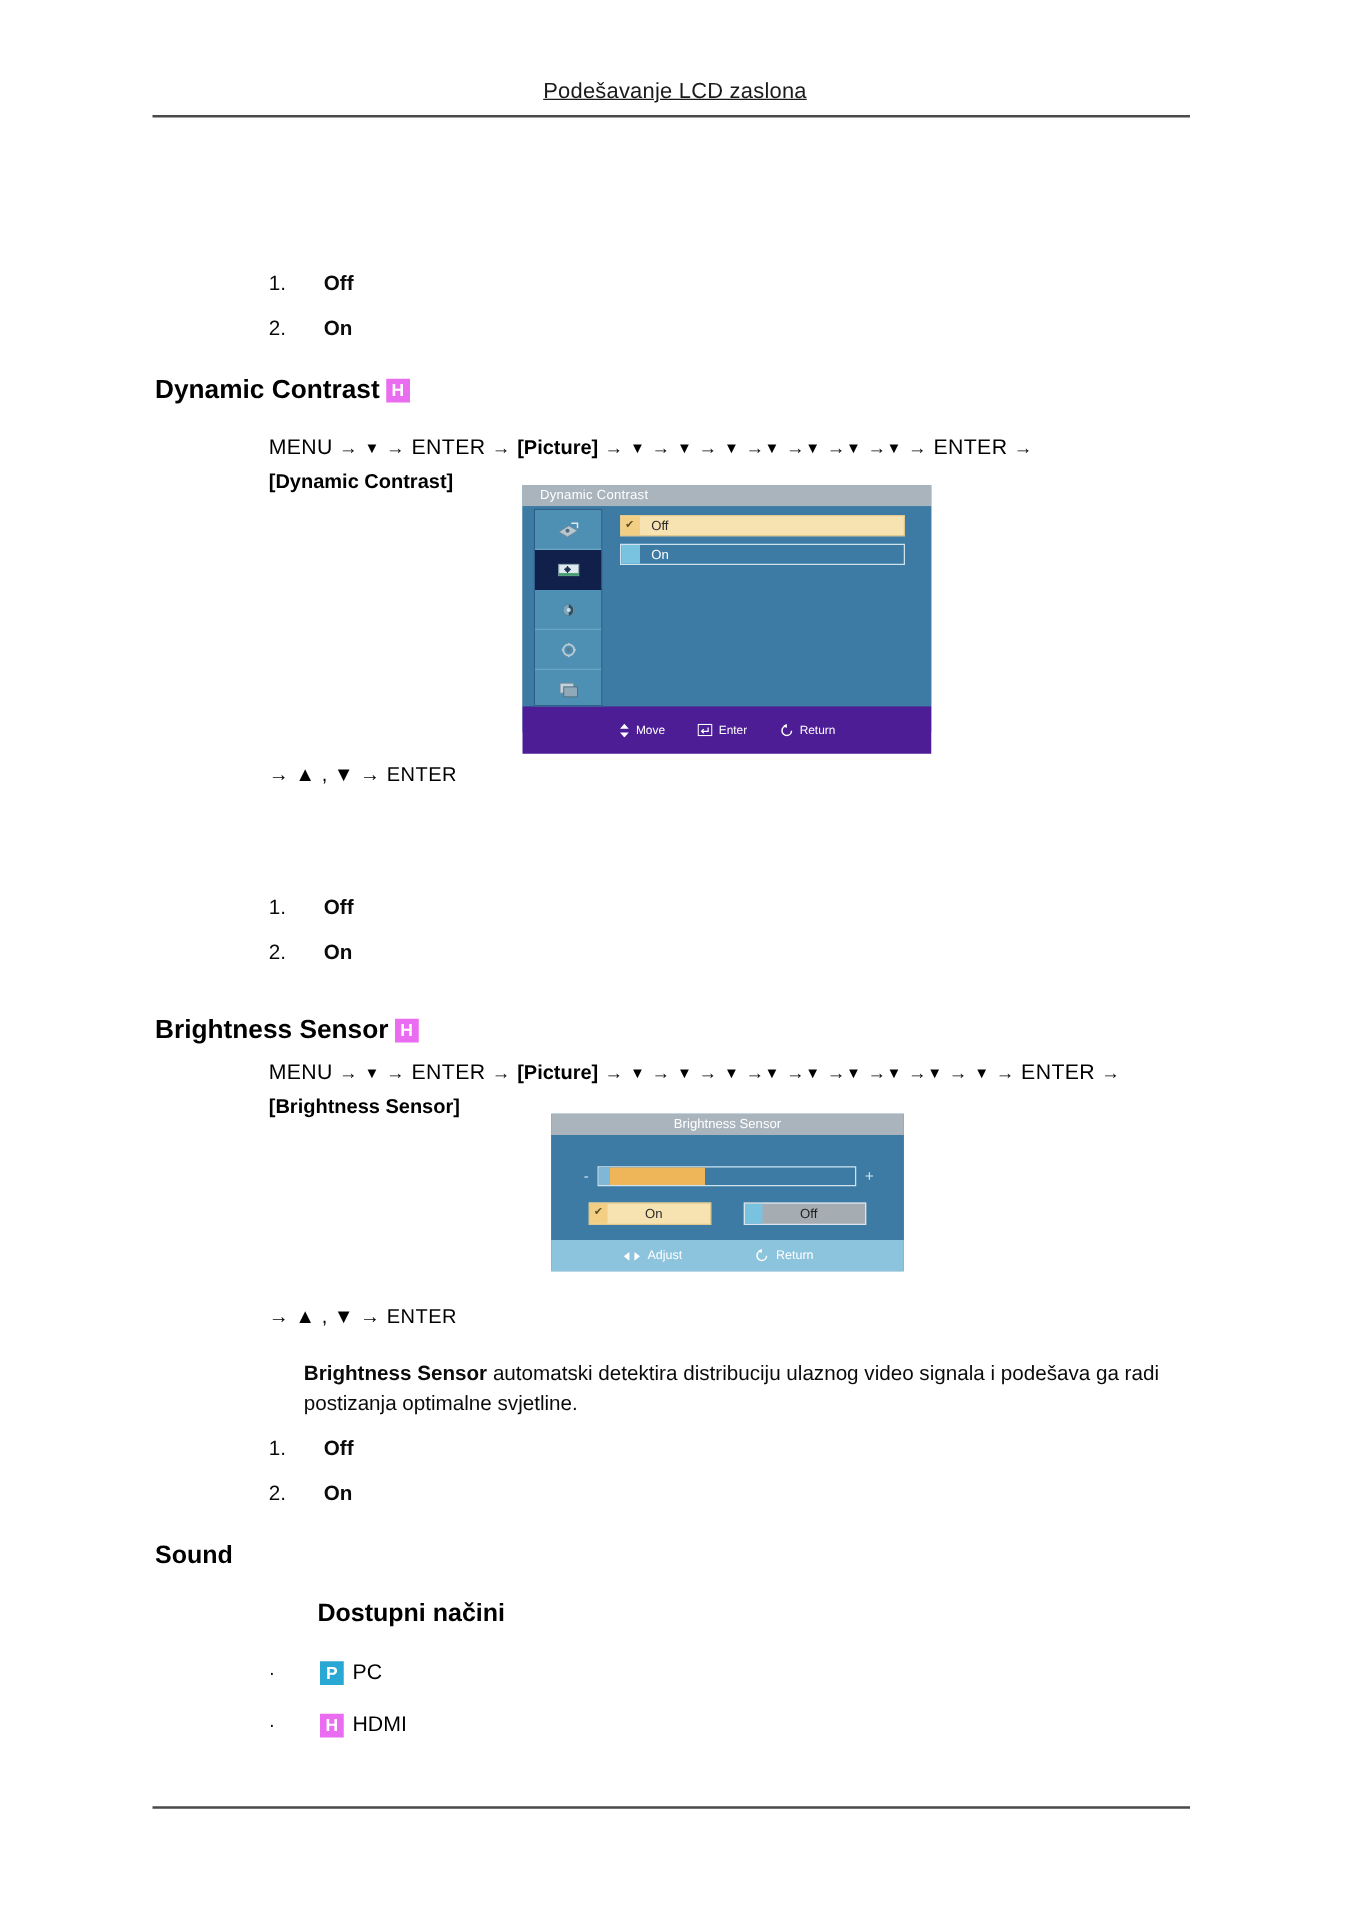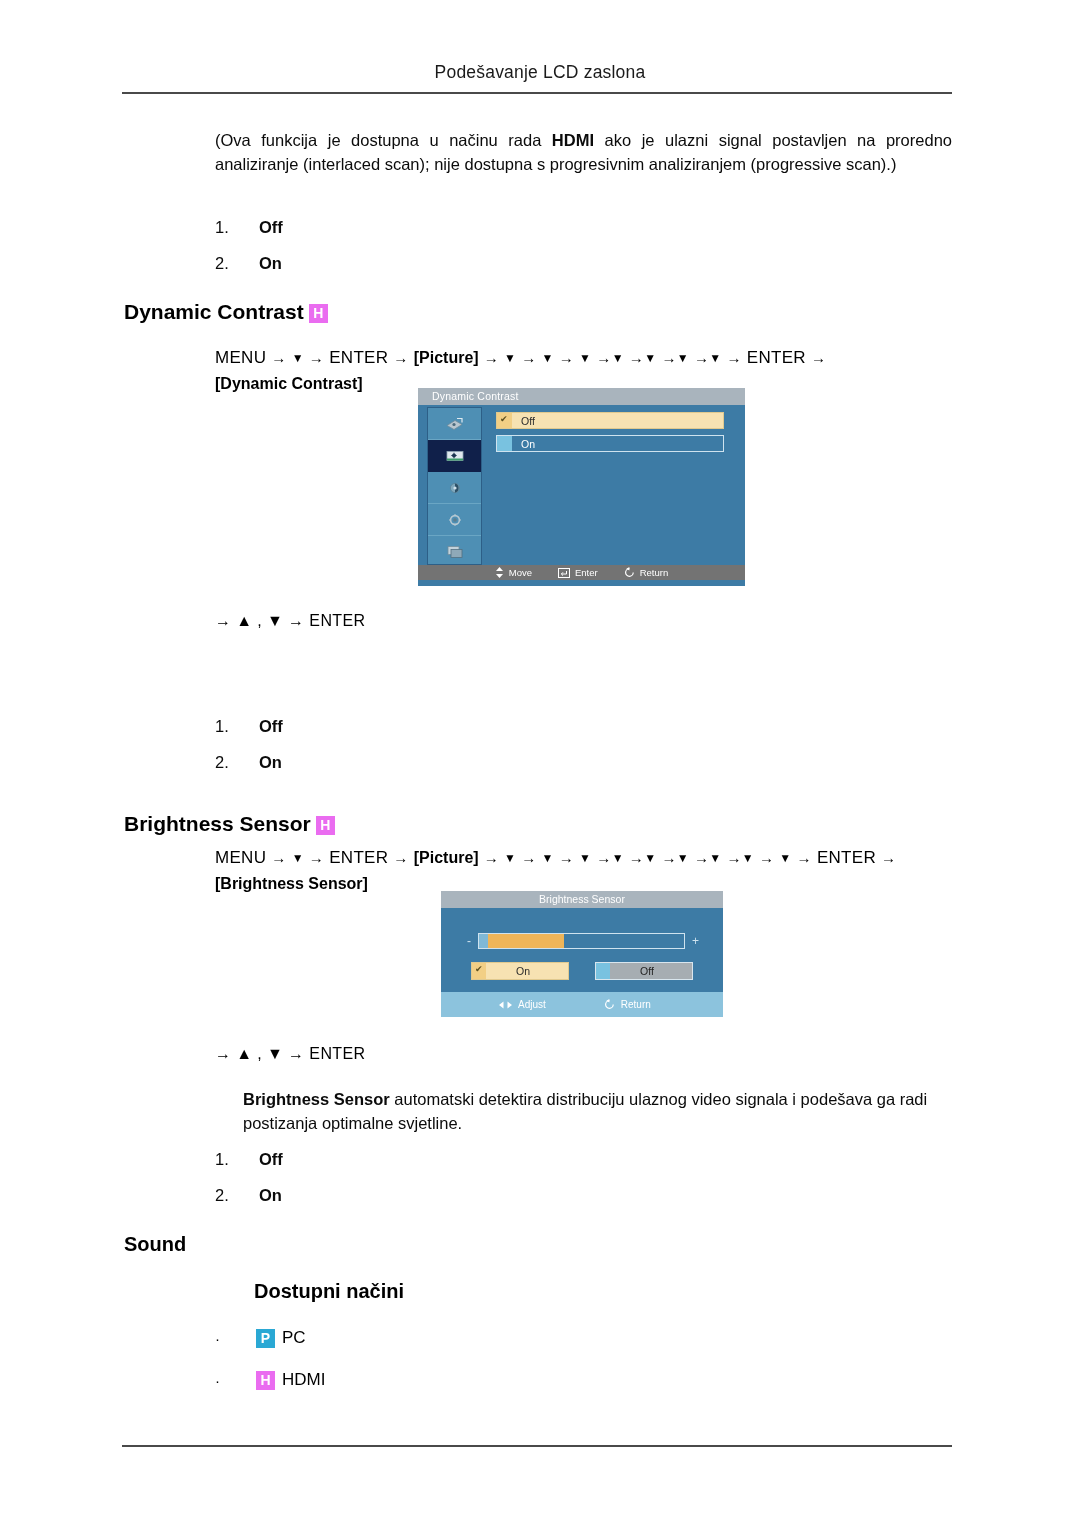--- a/index.html
+++ b/index.html
@@ -23,20 +23,21 @@
 
   
   .header-title {
     position: absolute;
     left: 0; right: 0;
     top: 62px;
     text-align: center;
     font-size: 17.5px;
     letter-spacing: 0.2px;
     color: #1a1a1a;
+    text-decoration: underline;
   }
   .rule {
     position: absolute;
     left: 122px;
     width: 830px;
     height: 0;
     border-top: 2px solid #4a4a4a;
   }
   .rule-top { top: 92px; }
   .rule-bottom { top: 1445px; }
@@ -248,22 +249,22 @@
     position: absolute;
     left: 3px;
     top: 2px;
     font-size: 9px;
     color: #5d5020;
     line-height: 1;
   }
   .row .txt { margin-left: 9px; }
 
   .osd-dc .footer {
-    height: 15px;
-    background: #737373;
+    height: 38px;
+    background: #4c1d95;
     color: #ffffff;
     font-size: 9.5px;
     display: flex;
     justify-content: center;
     gap: 26px;
   }
   .fitem { display: flex; align-items: center; gap: 5px; }
 
   
   .osd-bs {
@@ -354,23 +355,20 @@
   .osd-bs .footer .f-right { margin-left: 58px; display: flex; align-items: center; gap: 6px; }
 </style>
 </head>
 <body>
 
 <div class="page">
 
   <div class="header-title">Podešavanje LCD zaslona</div>
   <div class="rule rule-top"></div>
 
-  <div class="para" style="top:128px;">
-    <span>(Ova funkcija je dostupna u načinu rada </span><b>HDMI</b><span> ako je ulazni signal postavljen na proredno analiziranje (interlaced scan); nije dostupna s progresivnim analiziranjem (progressive scan).)</span>
-  </div>
 
   <div class="numlist" style="top:218px;">
     <div class="numitem">
       <span class="n">1.</span>
       <span class="t">Off</span>
     </div>
     <div class="numitem">
       <span class="n">2.</span>
       <span class="t">On</span>
     </div>

